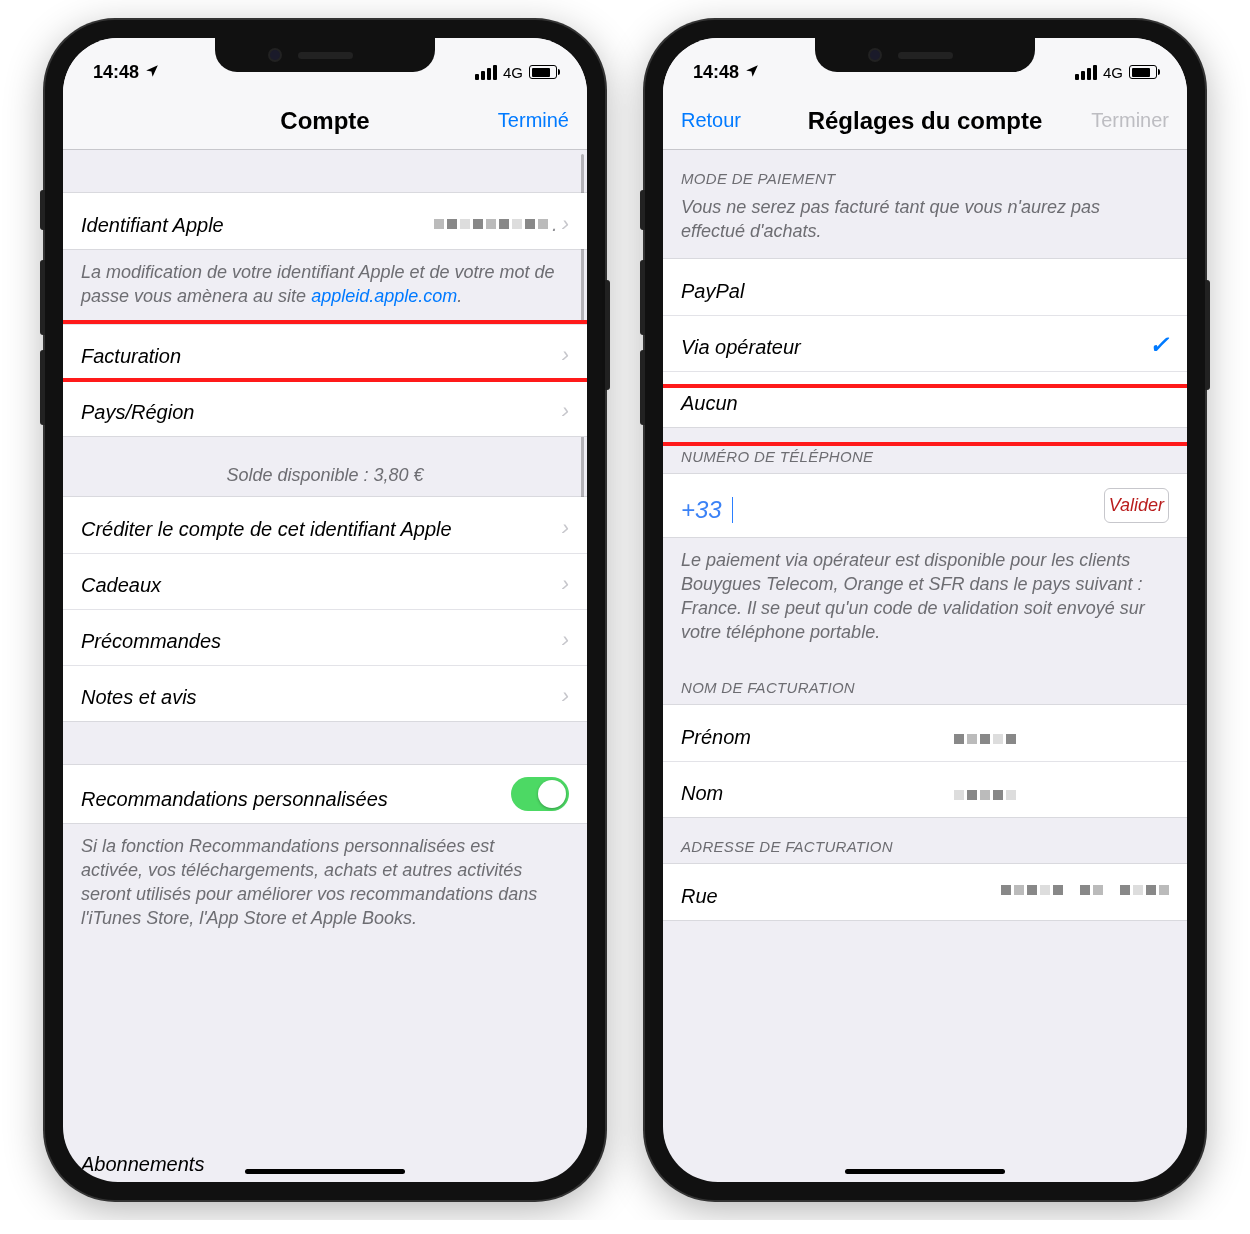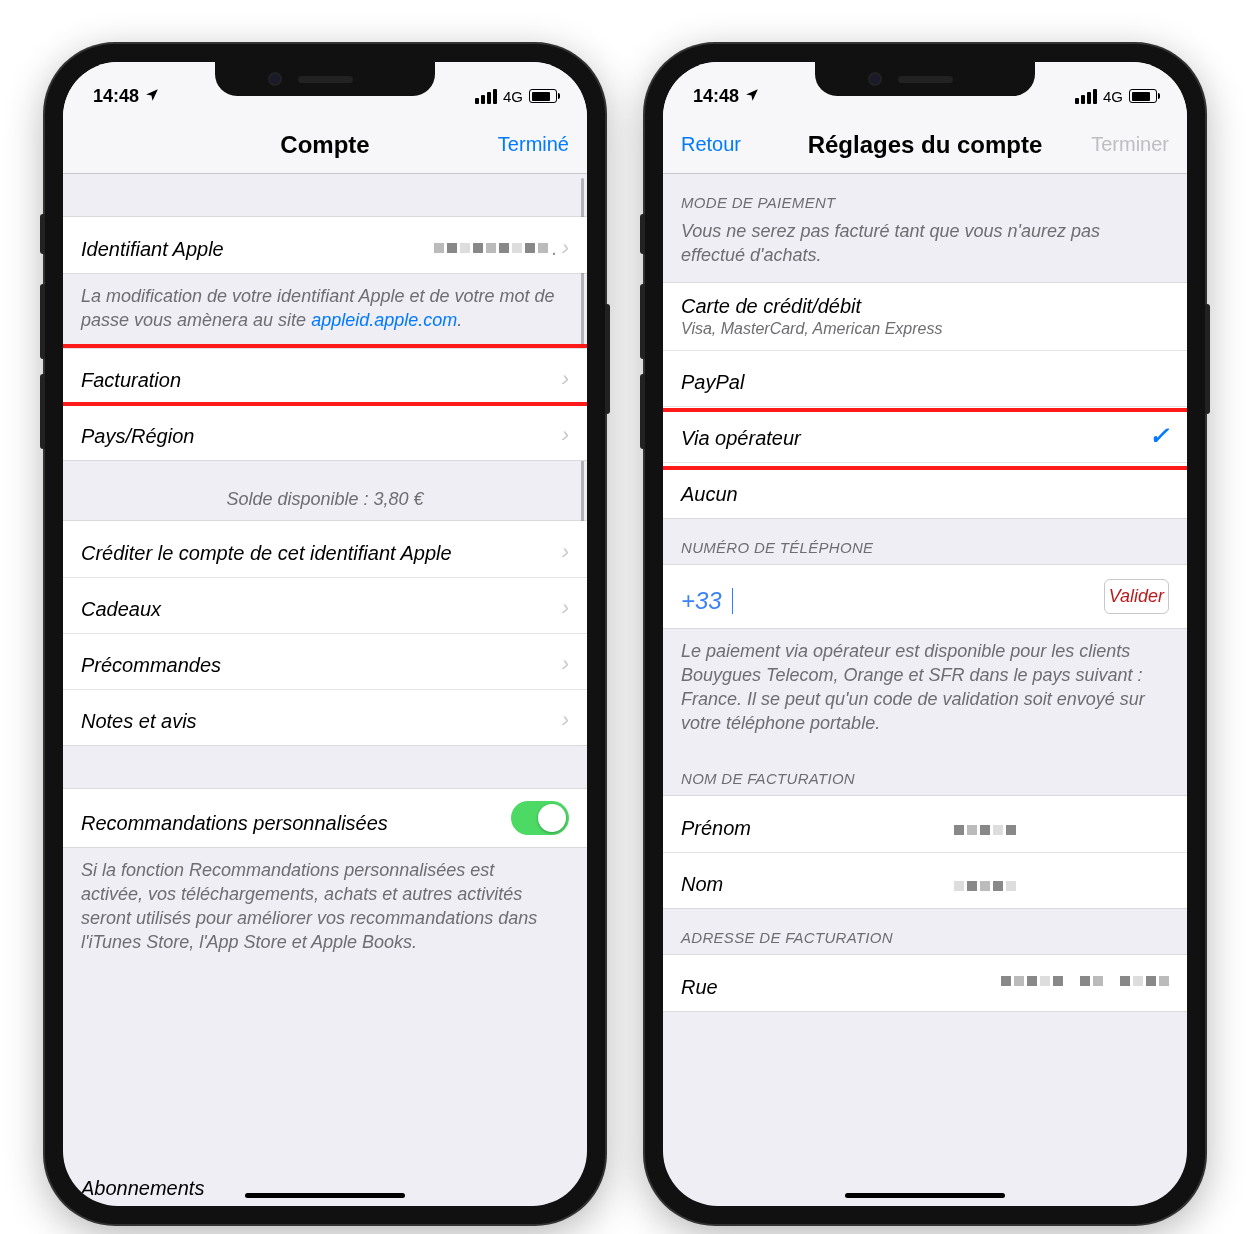--- a/index.html
+++ b/index.html
@@ -13,21 +13,20 @@
     align-items: flex-start;
   }
   .phone {
     width: 560px;
     height: 1180px;
     background: #111;
     border-radius: 70px;
     padding: 18px;
     position: relative;
     box-shadow: 0 0 0 2px #333, 0 10px 40px rgba(0,0,0,.3);
-    margin-top: 24px;
   }
   .side-btn {
     position: absolute;
     background: #222;
   }
   .sb-left1 { left: -5px; top: 170px; width: 5px; height: 40px; border-radius: 3px 0 0 3px; }
   .sb-left2 { left: -5px; top: 240px; width: 5px; height: 75px; border-radius: 3px 0 0 3px; }
   .sb-left3 { left: -5px; top: 330px; width: 5px; height: 75px; border-radius: 3px 0 0 3px; }
   .sb-right { right: -5px; top: 260px; width: 5px; height: 110px; border-radius: 0 3px 3px 0; }
   .screen {
@@ -285,26 +284,20 @@
       <div class="nav-right disabled">Terminer</div>
     </div>
 
     <div class="content">
 
       <div class="sect-header">MODE DE PAIEMENT</div>
       <div class="footer-text" style="padding-top:0">Vous ne serez pas facturé tant que vous n'aurez pas effectué d'achats.</div>
 
       <div class="group" style="position:relative">
         <div class="row">
-          <div class="col">
-            <span>Carte de crédit/débit</span>
-            <span class="sub">Visa, MasterCard, American Express</span>
-          </div>
-        </div>
-        <div class="row">
           <span>PayPal</span>
         </div>
         <div class="highlight-box" style="left:-6px; right:-6px; top:125px; height:62px;"></div>
         <div class="row">
           <span>Via opérateur</span>
           <span class="check">✓</span>
         </div>
         <div class="row">
           <span>Aucun</span>
         </div>

